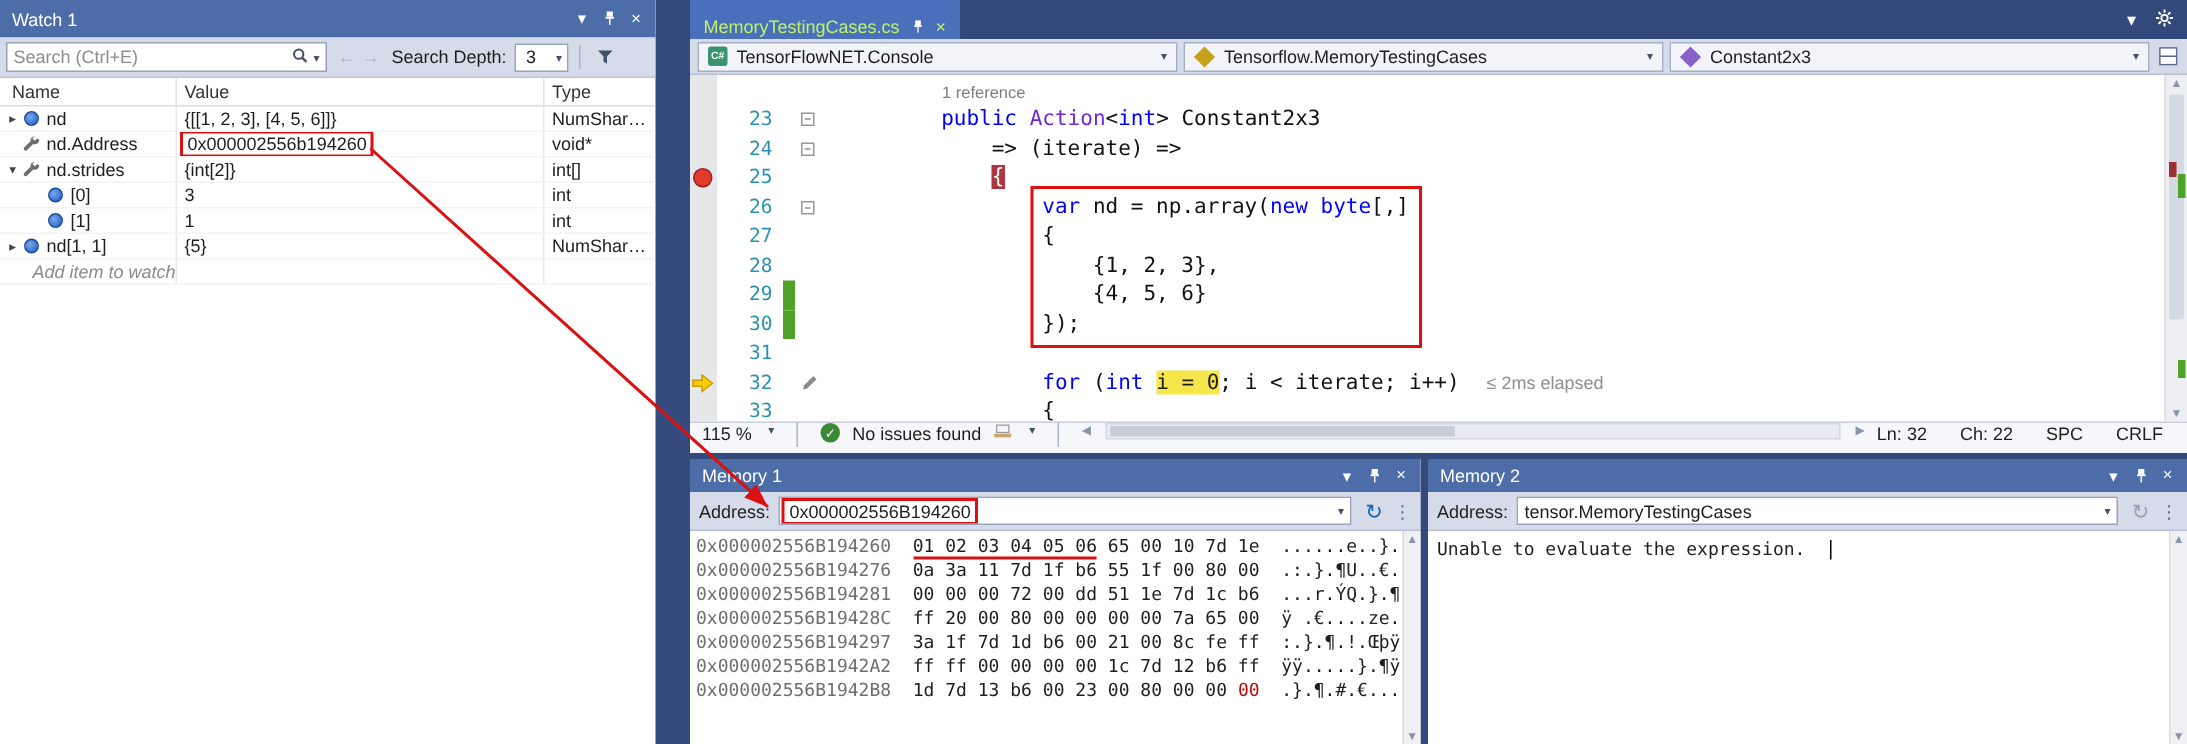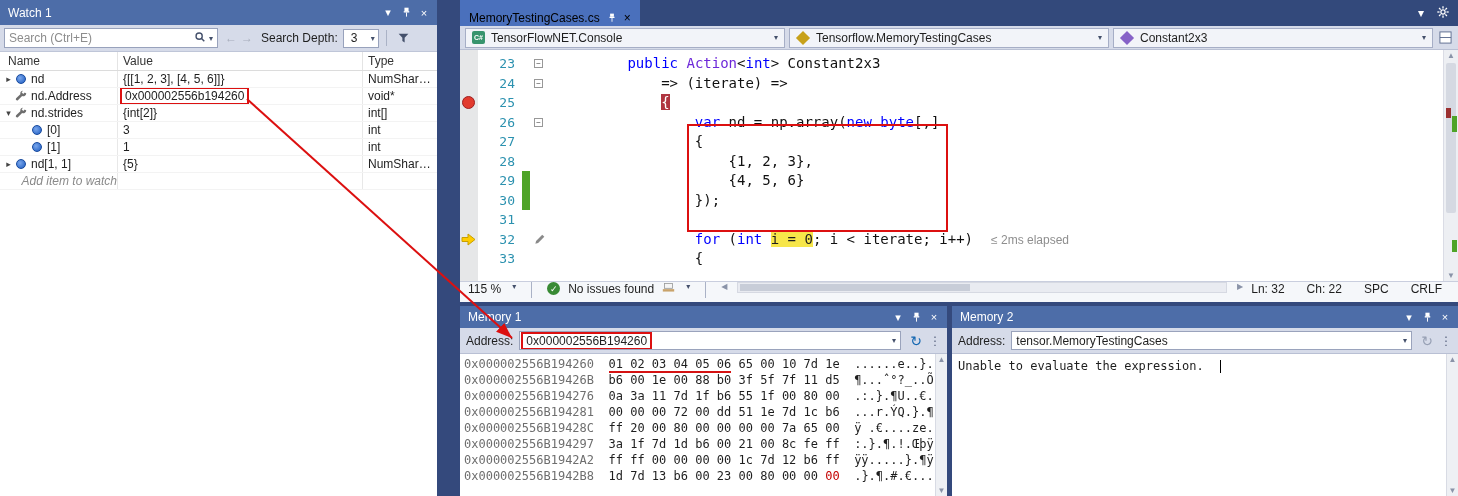--- a/index.html
+++ b/index.html
@@ -33,21 +33,21 @@
 .w-val{width:245px;flex:none;border-right:1px solid #e8e8e8;padding-left:5px}
 .w-type{flex:1;padding-left:5px;color:#1e1e1e}
 .w-exp{width:11px;flex:none;text-align:center;font-size:9px;color:#444}
 .w-ico{width:14px;height:13px;flex:none;display:flex;align-items:center;justify-content:center;margin-right:3px}
 .w-ball{width:10px;height:10px;border-radius:50%;background:radial-gradient(circle at 3px 3px,#7aa7ec,#1d5bc0);border:1px solid #174a9e}
 .w-place{color:#8a8a8a;font-style:italic}
 .red-box{border:2px solid #dc1010;padding:0 3px;margin-left:-3px}
 
 .editor{left:460px;top:0;width:998px;height:302px;background:#fff;position:absolute;overflow:hidden}
 .tabstrip{position:absolute;top:0;left:0;right:0;height:26px;background:#33497b;display:flex}
-.tab{height:36px;background:#4a70bc;color:#000000;display:flex;align-items:center;padding:0 9px;gap:7px}
+.tab{height:36px;background:#4a70bc;color:#bef264;display:flex;align-items:center;padding:0 9px;gap:7px}
 .ts-icons{position:absolute;right:8px;top:0;height:26px;display:flex;align-items:center;gap:12px;color:#fff}
 .navbar{position:absolute;top:26px;left:0;right:0;height:24px;background:#d6dbe9;border-bottom:1px solid #b9c0d4;display:flex;align-items:center;padding:0 3px}
 .ncombo{flex:1;height:20px;background:#f2f4f9;border:1px solid #a6aec6;display:flex;align-items:center;gap:6px;padding:0 6px;margin:0 2px;overflow:hidden;white-space:nowrap}
 .ncombo .dd{margin-left:auto}
 .nico{flex:none;display:flex;align-items:center;justify-content:center;font-weight:bold;color:#fff}
 .nico.proj{width:13px;height:13px;background:#37946e;font-size:7px;border-radius:2px}
 .nico.cls{width:10px;height:10px;background:#c7a11a;transform:rotate(45deg);margin:0 2px}
 .nico.mth{width:10px;height:10px;background:#8662c7;transform:rotate(45deg);margin:0 2px}
 .splitbtn{width:20px;height:20px;display:flex;align-items:center;justify-content:center}
 .ebody{position:absolute;top:50px;left:0;right:0;height:231px;background:#fff;overflow:hidden}
@@ -288,20 +288,23 @@
     <span class="splitbtn">
         <svg width="13" height="13" viewBox="0 0 14 14">
           <rect x="1" y="1" width="12" height="12" fill="#fff" stroke="#5b6b8f"></rect>
           <line x1="1" y1="7" x2="13" y2="7" stroke="#5b6b8f"></line>
         </svg>
       </span>
   </div>
   <div class="ebody">
     <div class="gutter-bg"></div>
     <div class="lines">
+        <div class="clr">
+          <span class="codelens">1 reference</span>
+        </div>
         <div class="cl">
           <div class="gl"></div>
           <div class="ln">23</div>
           <div class="chm"></div>
           <div class="olm">
             <span class="obox">−</span>
           </div>
           <div class="code-text"><span class="c-n">        </span><span class="c-k">public</span><span class="c-n"> </span><span class="c-t">Action</span><span class="c-n">&lt;</span><span class="c-k">int</span><span class="c-n">&gt; Constant2x3</span></div>
         </div>
         <div class="cl">
@@ -441,21 +444,20 @@
     <span>Address:</span>
     <div class="mcombo">
       <span class="red-box">0x000002556B194260</span>
       <span class="dd">▾</span>
     </div>
     <span class="refresh">↻</span>
     <span class="odots">⋮</span>
   </div>
   <div class="mcontent">
       <div class="m-row"><span class="m-addr">0x000002556B194260</span>  <span class="m-under">01 02 03 04 05 06</span><span> 65 00 10 7d 1e</span>  <span class="m-ascii">......e..}.</span></div>
-      <div class="m-row"><span class="m-addr">0x000002556B19426B</span>  <span>b6 00 1e 00 88 b0 3f 5f 7f 11 d5</span>  <span class="m-ascii">¶...ˆ°?_..Õ</span></div>
       <div class="m-row"><span class="m-addr">0x000002556B194276</span>  <span>0a 3a 11 7d 1f b6 55 1f 00 80 00</span>  <span class="m-ascii">.:.}.¶U..€.</span></div>
       <div class="m-row"><span class="m-addr">0x000002556B194281</span>  <span>00 00 00 72 00 dd 51 1e 7d 1c b6</span>  <span class="m-ascii">...r.ÝQ.}.¶</span></div>
       <div class="m-row"><span class="m-addr">0x000002556B19428C</span>  <span>ff 20 00 80 00 00 00 00 7a 65 00</span>  <span class="m-ascii">ÿ .€....ze.</span></div>
       <div class="m-row"><span class="m-addr">0x000002556B194297</span>  <span>3a 1f 7d 1d b6 00 21 00 8c fe ff</span>  <span class="m-ascii">:.}.¶.!.Œþÿ</span></div>
       <div class="m-row"><span class="m-addr">0x000002556B1942A2</span>  <span>ff ff 00 00 00 00 1c 7d 12 b6 ff</span>  <span class="m-ascii">ÿÿ.....}.¶ÿ</span></div>
       <div class="m-row"><span class="m-addr">0x000002556B1942B8</span>  <span>1d 7d 13 b6 00 23 00 80 00 00 </span><span class="m-red">00</span>  <span class="m-ascii">.}.¶.#.€...</span></div>
     </div>
   <div class="mscroll">
     <span class="vsarrow" style="top:1px">▲</span>
     <span class="vsarrow" style="bottom:1px">▼</span>

